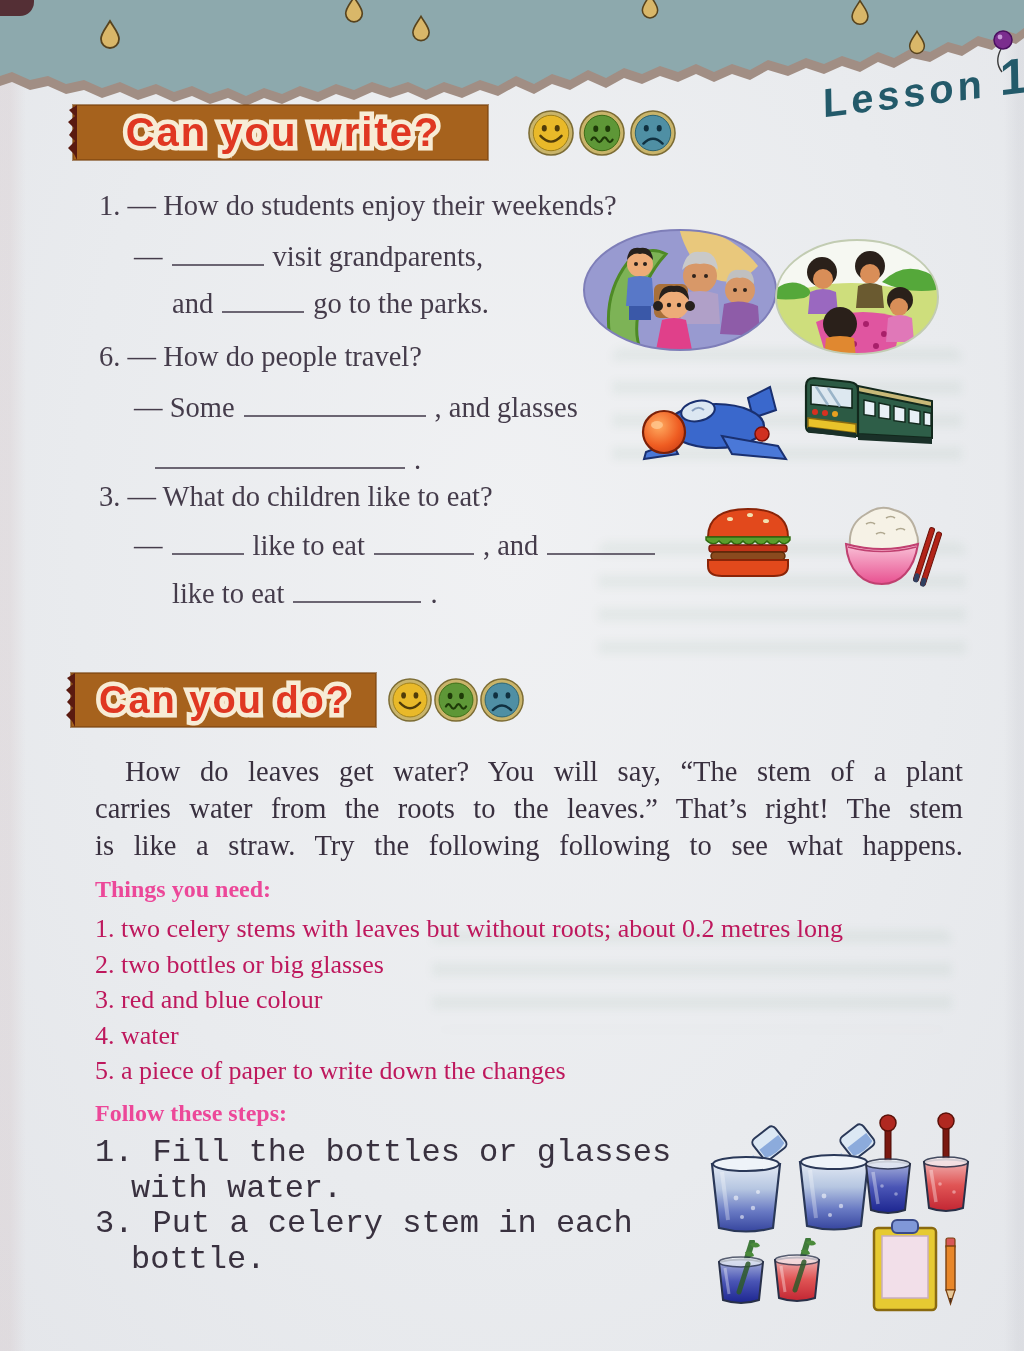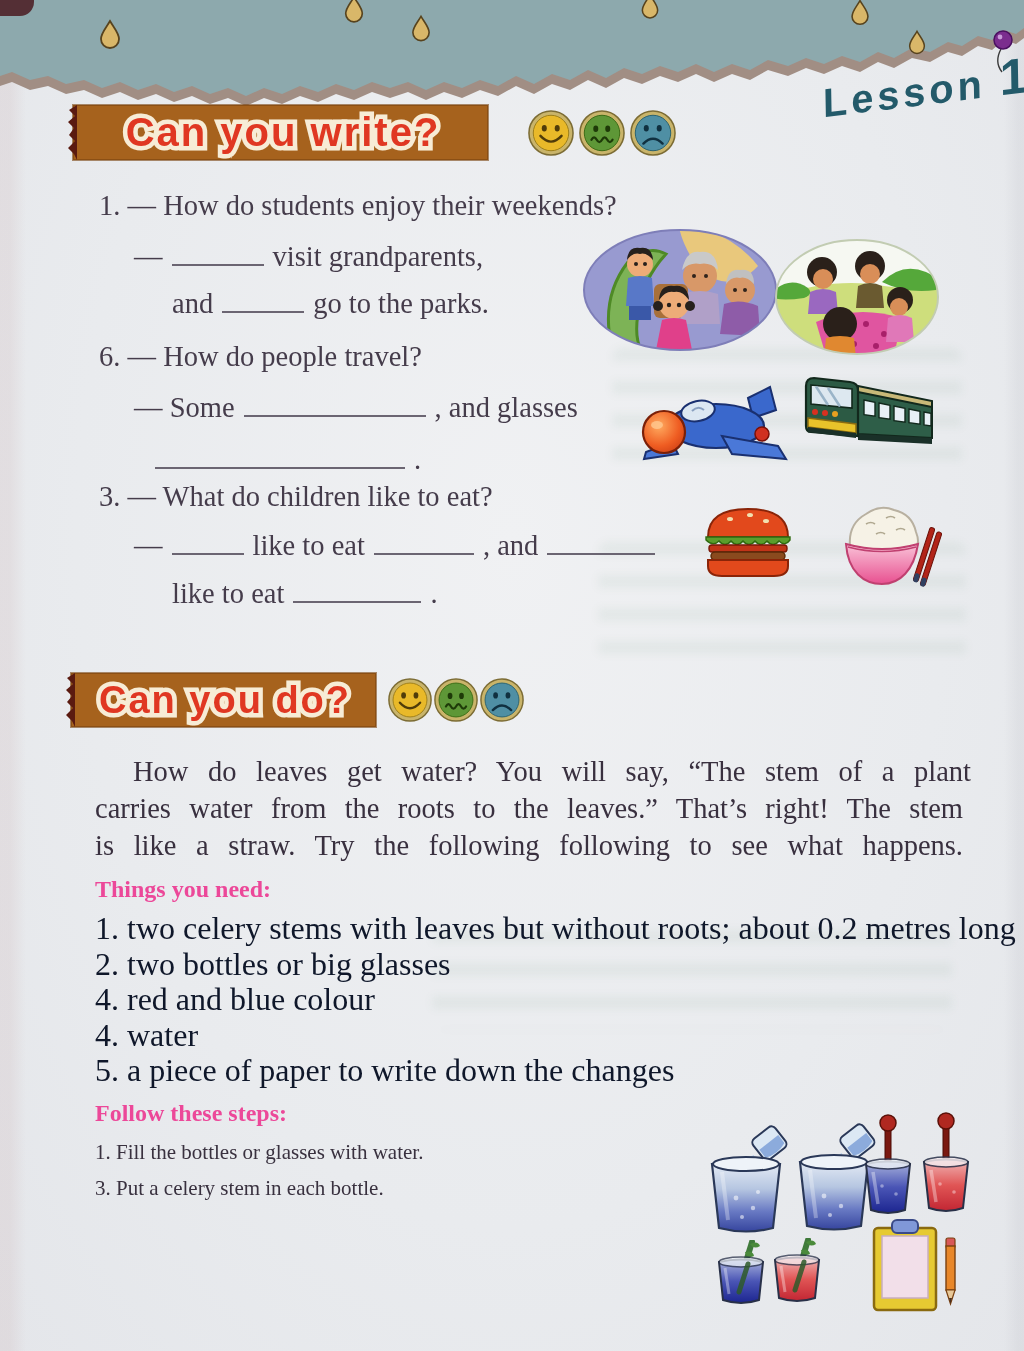--- a/index.html
+++ b/index.html
@@ -19,23 +19,23 @@
   .qline{font-size:28.5px;color:#453c4b;white-space:nowrap;}
   .blank{display:inline-block;border-bottom:2px solid #6b6572;height:.95em;
          vertical-align:baseline;margin:0 9px;}
   .w72{width:72px}.w82{width:82px}.w92{width:92px}.w100{width:100px}
   .w108{width:108px}.w128{width:128px}.w182{width:182px}.w250{width:250px}
   
   .para{width:868px;font-size:28.5px;line-height:37px;color:#39303f;
         text-align:justify;text-align-last:justify;}
   .para.first{text-indent:30px;}
   .bold-head{font-weight:bold;font-size:24px;color:#ec4899;}
-  .list-line{font-size:32px;line-height:35.5px;color:#0f172a;white-space:nowrap;}
-  .step{font-size:21px;line-height:35.5px;color:#39313f;width:572px;
-        padding-left:36px;text-indent:-36px;}
+  .list-line{font-size:26px;line-height:35.5px;color:#be185d;white-space:nowrap;}
+  .step{font-size:32px;line-height:35.5px;color:#39313f;width:572px;
+        padding-left:36px;text-indent:-36px;font-family:Liberation Mono, monospace;}
   
   .ghost{position:absolute;filter:blur(5px);opacity:.45;border-radius:10px;
          background:repeating-linear-gradient(180deg, rgba(110,150,125,.20) 0 13px, rgba(0,0,0,0) 13px 33px);}
   .corner-dark{position:absolute;left:0;top:0;width:34px;height:16px;
                background:#4a1a20;border-bottom-right-radius:14px;opacity:.85;}
   .smiley-row{display:flex;}
   svg{display:block;}
 </style>
 </head>
 <body>
@@ -337,29 +337,29 @@
   </svg>
   <svg width="44" height="44" viewBox="-24 -24 48 48">
     <circle r="23" fill="#c9b46a" stroke="#7c6c34" stroke-width="1.6"></circle>
       <circle r="18.5" fill="#4f8fa4" stroke="#28606f" stroke-width="1"></circle>
     <ellipse cx="-7" cy="-5" rx="2.6" ry="3.4" fill="#103040"></ellipse>
       <ellipse cx="6.5" cy="-5" rx="2.6" ry="3.4" fill="#103040"></ellipse>
     <path d="M-10,11 Q0,1 10,11" stroke="#103040" stroke-width="2.6" fill="none" stroke-linecap="round"></path>
   </svg>
 </div>
 
-<div class="abs para first" style="left:103px;top:753px">How do leaves get water? You will say, “The stem of a plant</div>
+<div class="abs para first" style="left:95px;top:753px">How do leaves get water? You will say, “The stem of a plant</div>
 <div class="abs para" style="left:95px;top:790px">carries water from the roots to the leaves.” That’s right! The stem</div>
 <div class="abs para" style="left:95px;top:827px">is like a straw. Try the following following to see what happens.</div>
 
 <div class="abs bold-head" style="left:95px;top:876px">Things you need:</div>
 <div class="abs" style="left:95px;top:911px">
   <div class="list-line">1. two celery stems with leaves but without roots; about 0.2 metres long</div>
   <div class="list-line">2. two bottles or big glasses</div>
-  <div class="list-line">4. red and blue colour</div>
+  <div class="list-line">3. red and blue colour</div>
   <div class="list-line">4. water</div>
   <div class="list-line">5. a piece of paper to write down the changes</div>
 </div>
 
 <div class="abs bold-head" style="left:95px;top:1100px">Follow these steps:</div>
 <div class="abs" style="left:95px;top:1135px">
   <div class="step">1. Fill the bottles or glasses with water.</div>
   <div class="step">3. Put a celery stem in each bottle.</div>
 </div>
 

